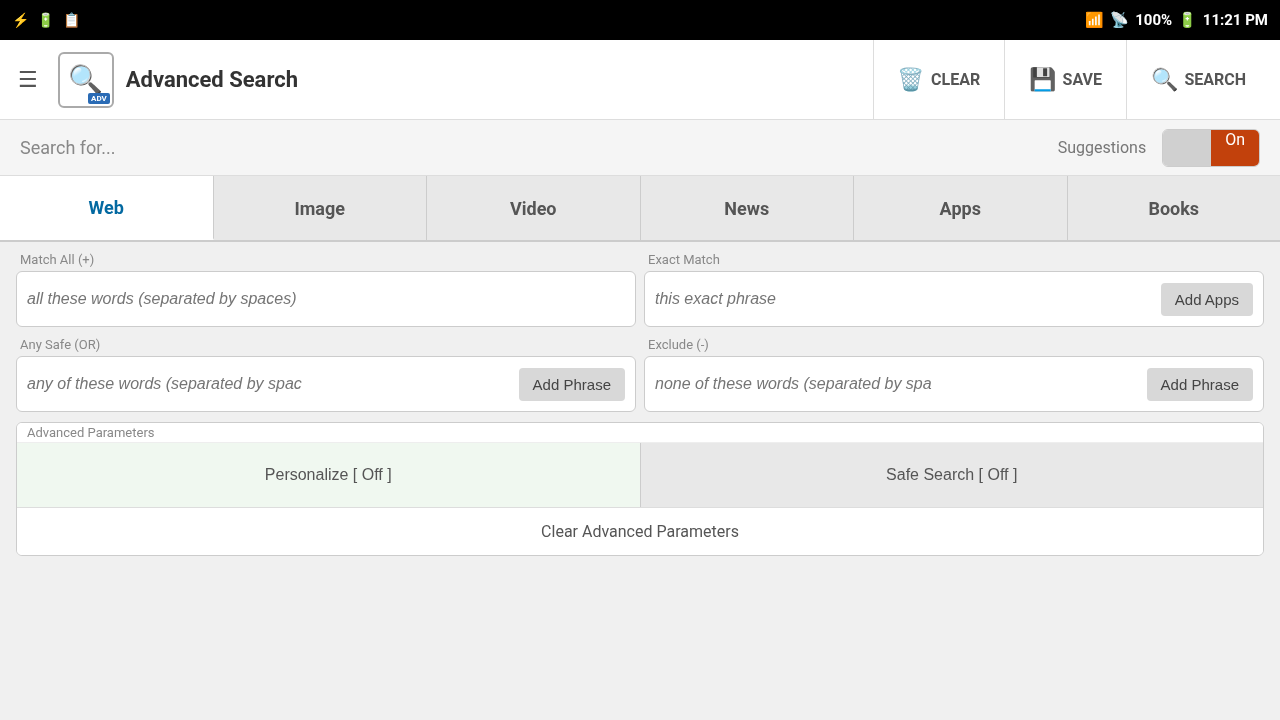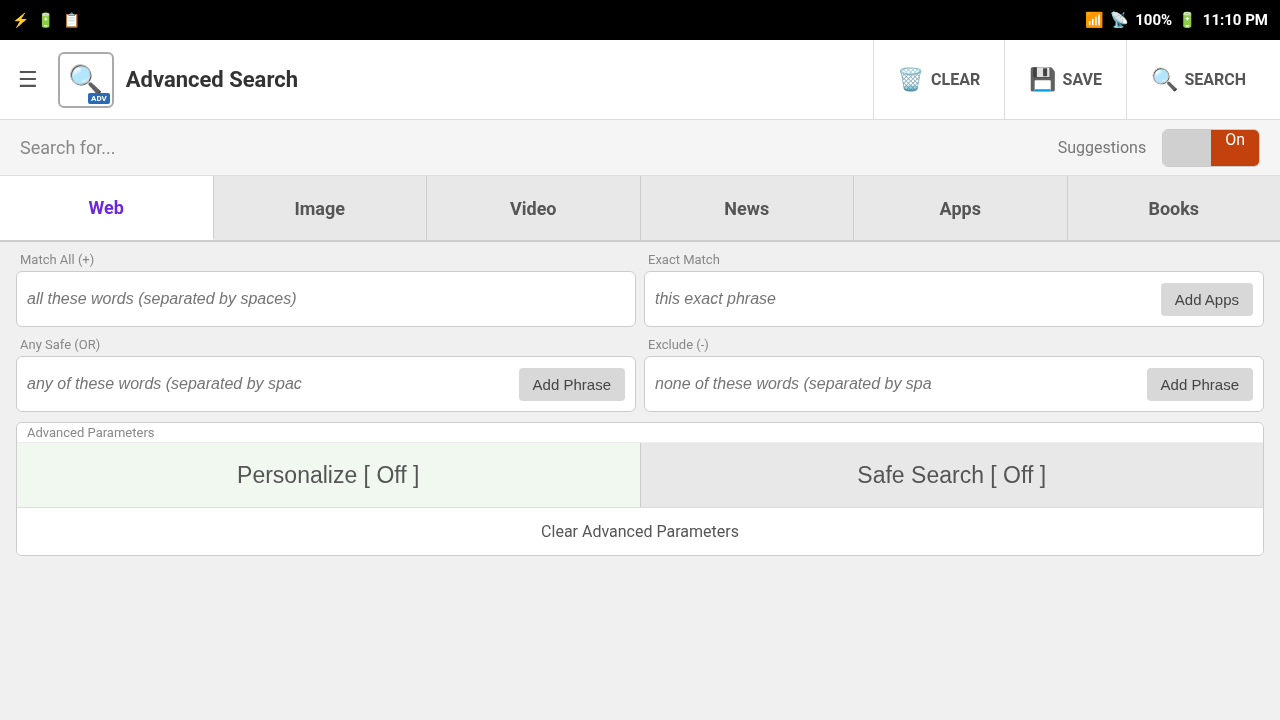--- a/index.html
+++ b/index.html
@@ -147,21 +147,21 @@
       justify-content: center;
       font-size: 18px;
       font-weight: bold;
       color: #555;
       cursor: pointer;
       border-right: 1px solid #ccc;
     }
     .tab:last-child { border-right: none; }
     .tab.active {
       background: #fff;
-      color: #6d28d9;
+      color: #0369a1;
       border-bottom: 2px solid #fff;
       margin-bottom: -2px;
     }
 
     
     .main-content {
       padding: 10px 16px;
       background: #f0f0f0;
     }
 
@@ -229,21 +229,21 @@
     .params-buttons-row {
       display: flex;
       gap: 0;
     }
     .param-btn {
       flex: 1;
       height: 64px;
       display: flex;
       align-items: center;
       justify-content: center;
-      font-size: 23px;
+      font-size: 16px;
       color: #555;
       cursor: pointer;
       border: none;
       background: transparent;
     }
     .param-btn.green-tint {
       background: #f0f8f0;
     }
     .param-btn.gray-bg {
       background: #e8e8e8;
@@ -269,21 +269,21 @@
   <div class="status-left">
     <span>⚡</span>
     <span>🔋</span>
     <span>📋</span>
   </div>
   <div class="status-right">
     <span>📶</span>
     <span>📡</span>
     <span>100%</span>
     <span>🔋</span>
-    <span>11:10 PM</span>
+    <span>11:21 PM</span>
   </div>
 </div>
 
 <div class="top-bar">
   <div class="hamburger-btn">☰</div>
   <div class="app-icon">
     <span class="app-icon-search">🔍</span>
     <span class="adv-badge">ADV</span>
   </div>
   <span class="app-title">Advanced Search</span>

